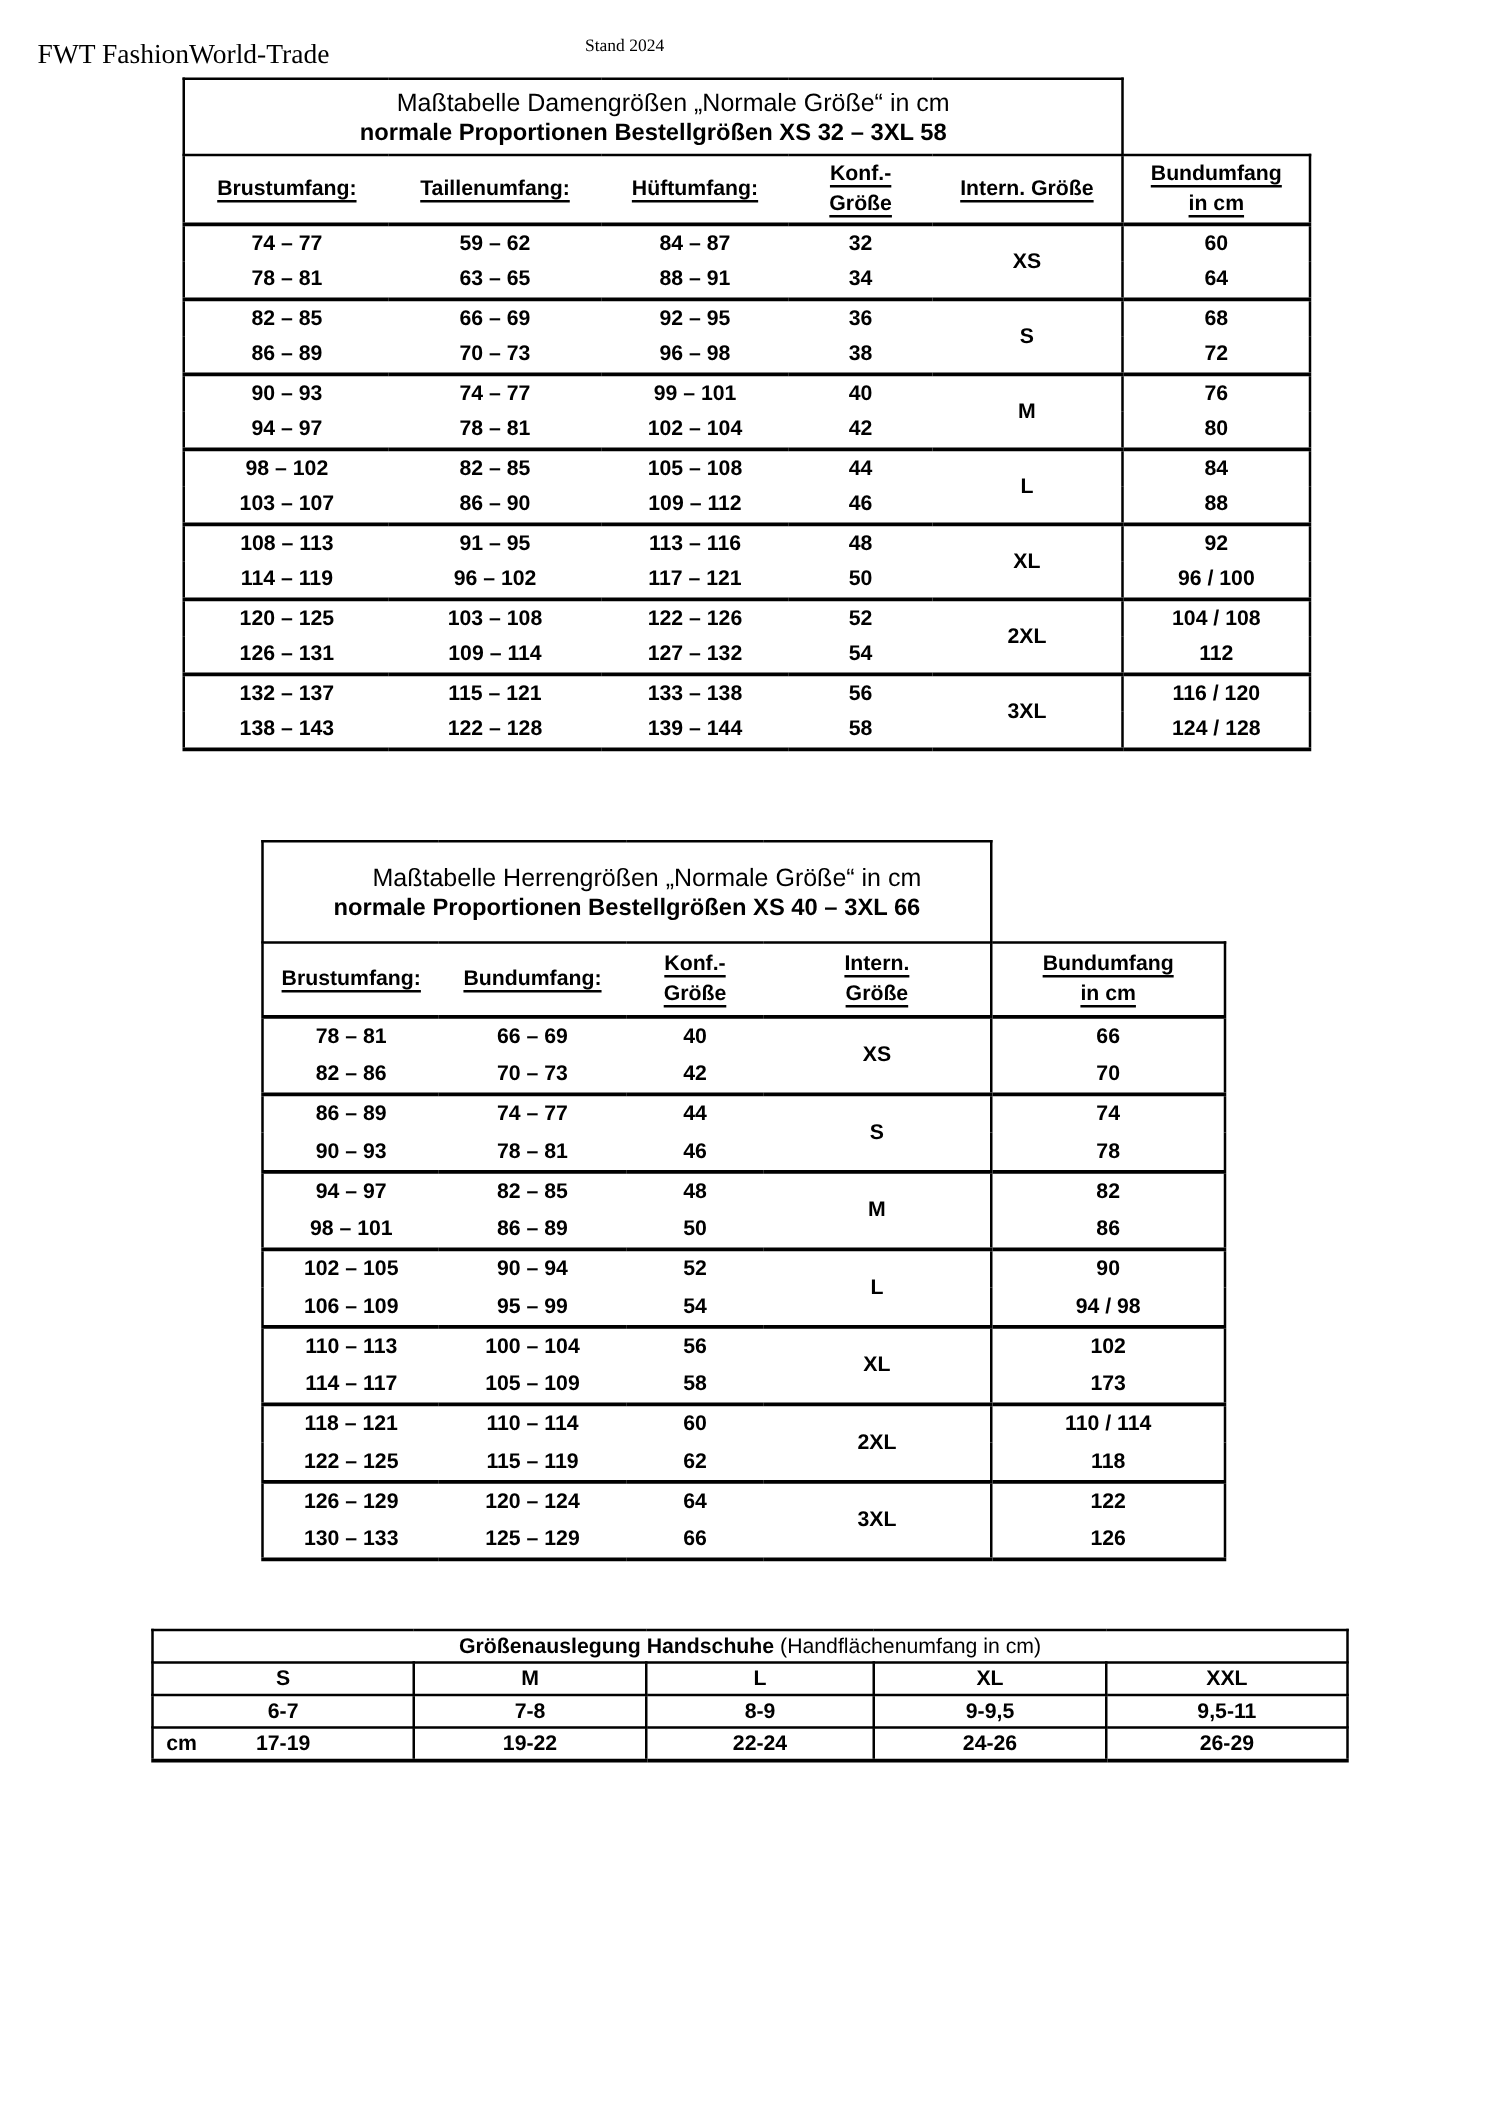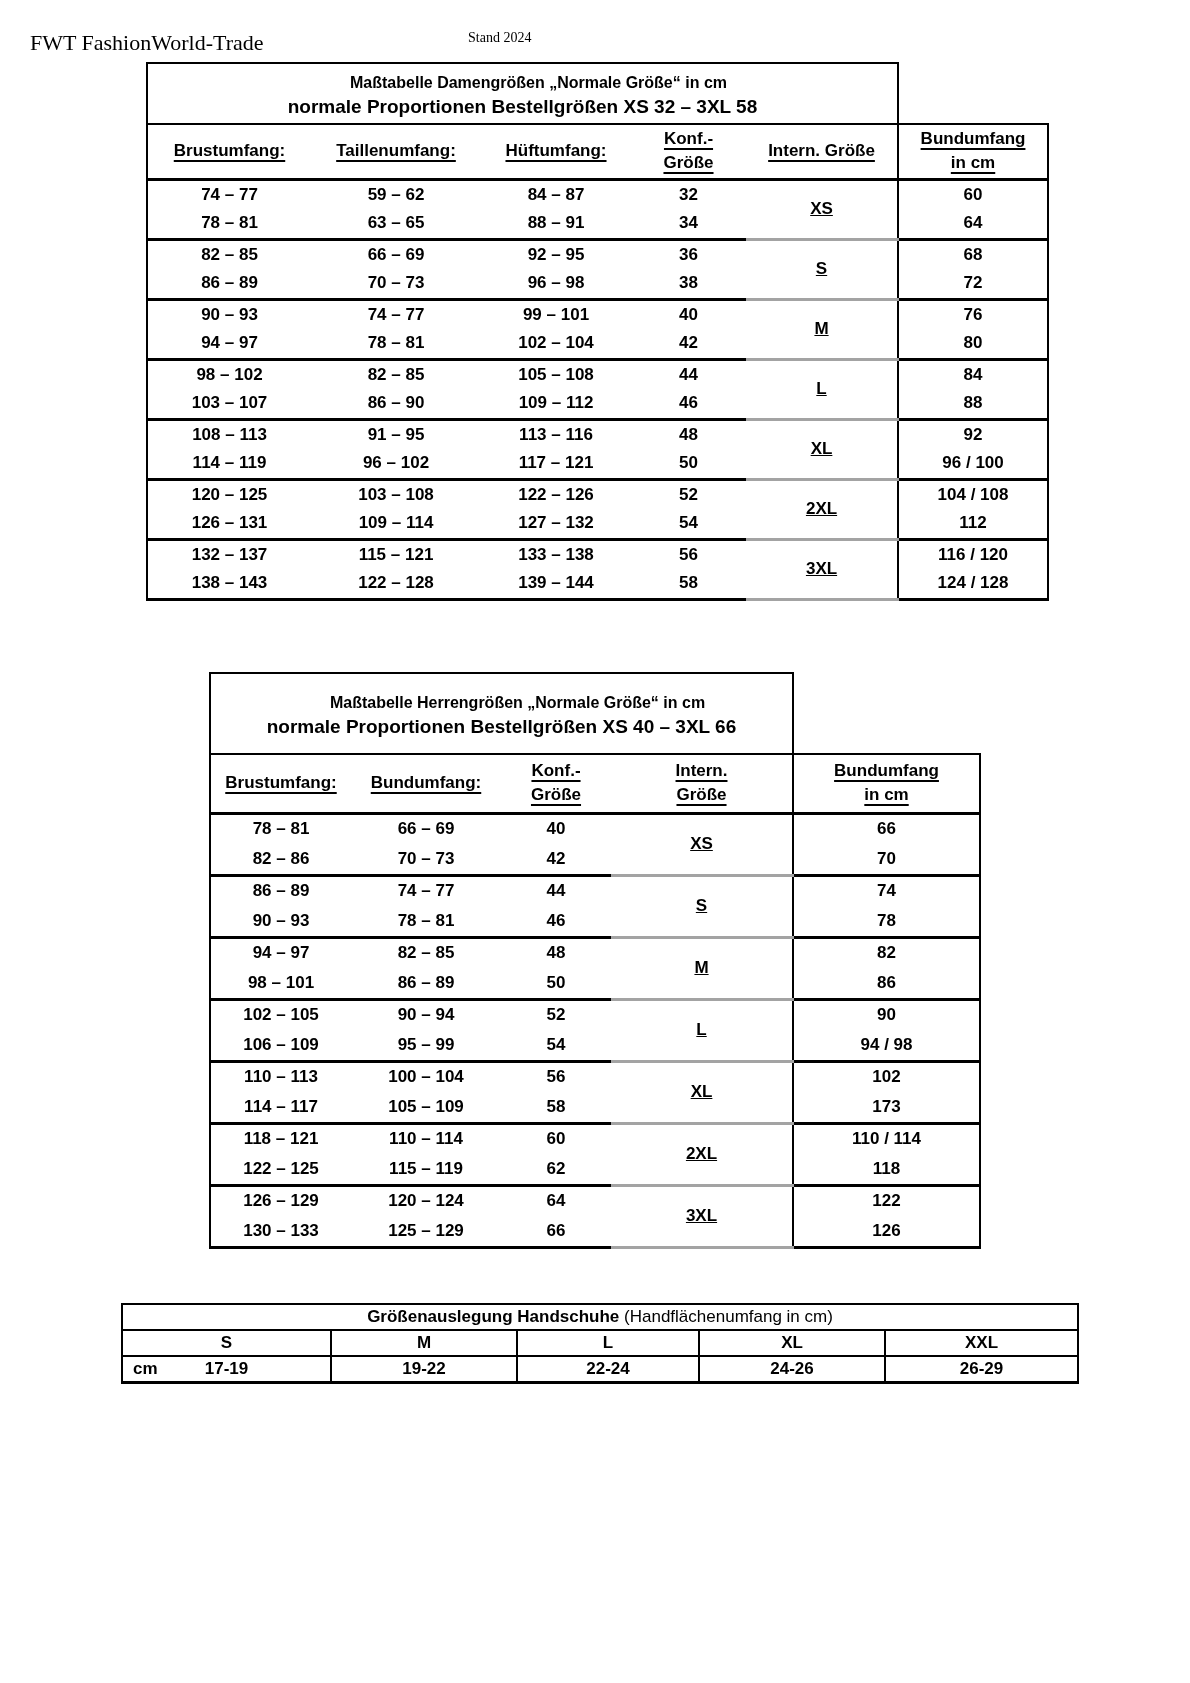--- a/index.html
+++ b/index.html
@@ -28,33 +28,33 @@
   }
   .women { position: absolute; left: 146px; top: 62px; width: 901px; }
   .men   { position: absolute; left: 209px; top: 672px; width: 770px; }
 
   .title-cell {
     border: 2px solid #000; text-align: left;
     font-weight: normal; padding: 3px 0 3px 7px;
   }
   .women .title-cell { height: 61px; }
   .men   .title-cell { height: 81px; }
-  .t1 { font-size: 16px; font-weight: bold; line-height: 26px; white-space: nowrap; margin-left: 32px; }
+  .t1 { font-size: 20px; font-weight: normal; line-height: 26px; white-space: nowrap; margin-left: 32px; }
   .t2 { font-size: 19px; line-height: 22px; white-space: nowrap; }
 
   tr.hr td { border-bottom: 3px solid #000; }
   .women tr.hr td { height: 55px; }
   .men   tr.hr td { height: 59px; }
   .u { text-decoration: underline; text-decoration-thickness: 2px; text-underline-offset: 4px; }
   .blk { display: block; line-height: 24px; }
 
   .women tr.d td { height: 30px; }
   .men   tr.d td { height: 31px; }
   tr.ge td { border-bottom: 3px solid #000; }
-  td.intl { border-bottom: 3px solid #a3a3a3; text-decoration: underline; }
+  td.intl { border-bottom: 3px solid #000000; }
   .bl { border-left: 2px solid #000; }
   .bt { border-top: 2px solid #000; }
   .bundcol { border-left: 2px solid #000; border-right: 2px solid #000; }
 
   table.gl {
     position: absolute; left: 121px; top: 1303px; width: 956px;
     border-collapse: collapse; table-layout: fixed;
   }
   .gl td {
     border: 2px solid #000; text-align: center; vertical-align: middle;
@@ -362,20 +362,27 @@
       <tr>
     <td colspan="5"><span>Größenauslegung Handschuhe</span><span class="gn"> (Handflächenumfang in cm)</span></td>
   </tr>
   <tr>
     <td>S</td>
     <td>M</td>
     <td>L</td>
     <td>XL</td>
     <td>XXL</td>
   </tr>
+  <tr>
+    <td>6-7</td>
+    <td>7-8</td>
+    <td>8-9</td>
+    <td>9-9,5</td>
+    <td>9,5-11</td>
+  </tr>
   <tr class="last">
     <td class="cmcell"><span class="cml">cm</span><span>17-19</span></td>
     <td>19-22</td>
     <td>22-24</td>
     <td>24-26</td>
     <td>26-29</td>
   </tr>
 </tbody>
   </table>
 

